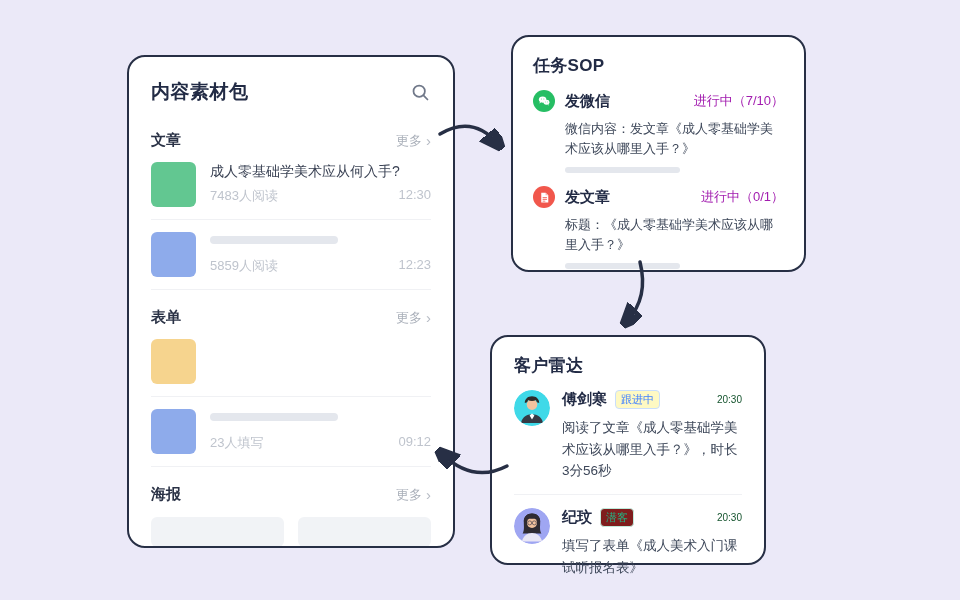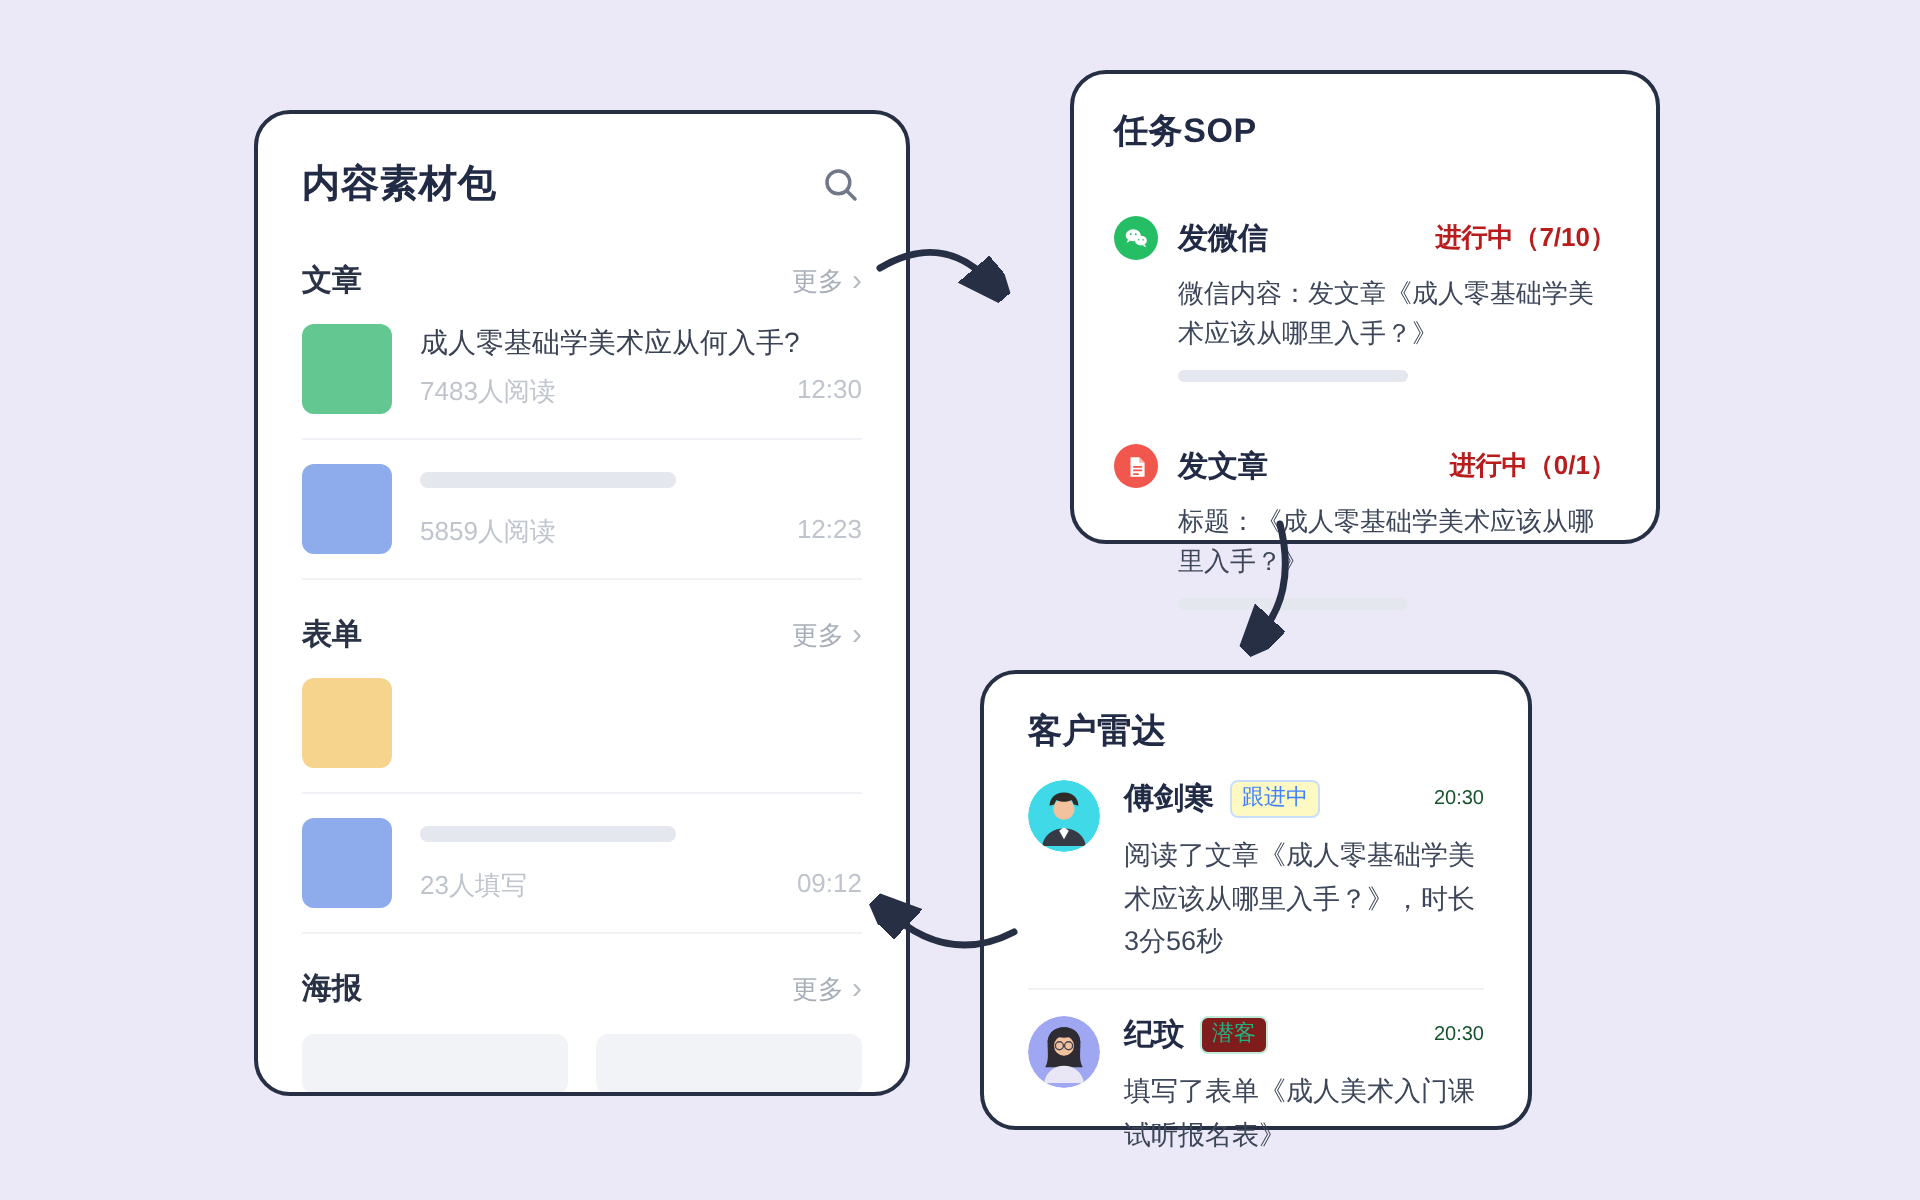--- a/index.html
+++ b/index.html
@@ -28,29 +28,29 @@
   .thumb.green{background:#62C791;}
   .thumb.blue{background:#8EABEB;}
   .thumb.yellow{background:#F6D48E;}
   .item-body{flex:1;display:flex;flex-direction:column;justify-content:space-between;padding:1px 0 2px;}
   .item-title{font-size:14px;color:#3A4254;font-weight:500;white-space:nowrap;}
   .bar-ph{height:8px;width:58%;background:#E4E7ED;border-radius:4px;margin-top:3px;}
   .item-meta{display:flex;justify-content:space-between;font-size:13px;color:#BFC4CD;}
   .posters{display:flex;gap:14px;margin-top:13px;}
   .poster-ph{flex:1;height:30px;background:#F1F3F6;border-radius:6px;}
   
-  #sop-card{left:535px;top:35px;width:295px;height:237px;padding:17px 20px;}
+  #sop-card{left:511px;top:35px;width:295px;height:237px;padding:17px 20px;}
   .sop-title{font-size:17px;font-weight:700;color:#222B45;letter-spacing:.3px;}
-  .task{margin-top:31px;cursor:pointer;}
+  .task{margin-top:13px;cursor:pointer;}
   .task-head{display:flex;align-items:center;gap:10px;}
   .task-icon{width:22px;height:22px;border-radius:50%;flex:none;display:flex;align-items:center;justify-content:center;}
   .task-icon.wechat{background:#26BE64;}
   .task-icon.article{background:#F1574C;}
   .task-name{font-size:15px;font-weight:700;color:#222B45;}
-  .task-status{margin-left:auto;font-size:13px;font-weight:700;color:#b91c1c;}
+  .task-status{margin-left:auto;font-size:13px;font-weight:400;color:#a21caf;}
   .task-desc{margin:7px 0 0 32px;font-size:13px;color:#3D4759;line-height:1.5;}
   .task-bar{margin:9px 0 0 32px;width:115px;height:6px;border-radius:3px;background:#E4E7ED;}
   
   #radar-card{left:490px;top:335px;width:276px;height:230px;padding:17px 22px;}
   .radar-title{font-size:17px;font-weight:700;color:#222B45;letter-spacing:.3px;}
   .entry{display:flex;gap:12px;padding:13px 0 12px;cursor:pointer;}
   .entry.divided{border-bottom:1px solid #F0F1F4;}
   .avatar{width:36px;height:36px;border-radius:50%;flex:none;overflow:hidden;}
   .entry-body{flex:1;min-width:0;}
   .entry-head{display:flex;align-items:center;gap:8px;}

